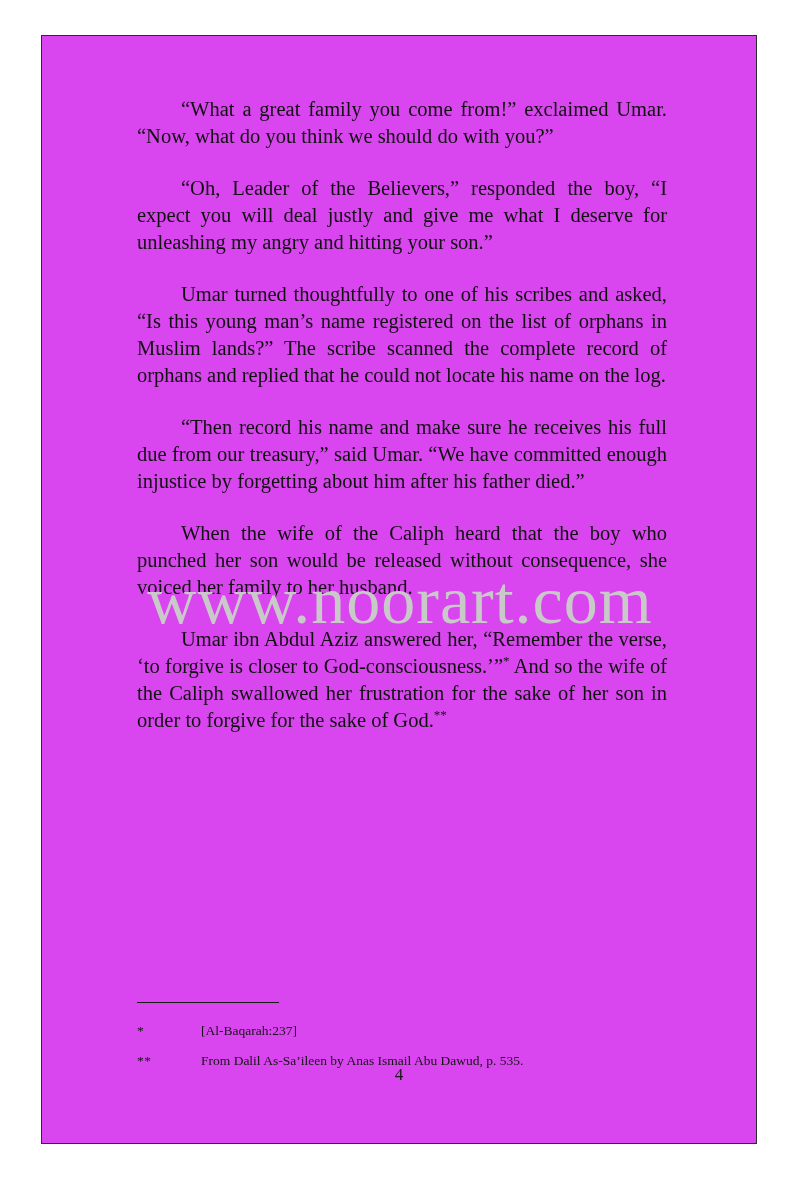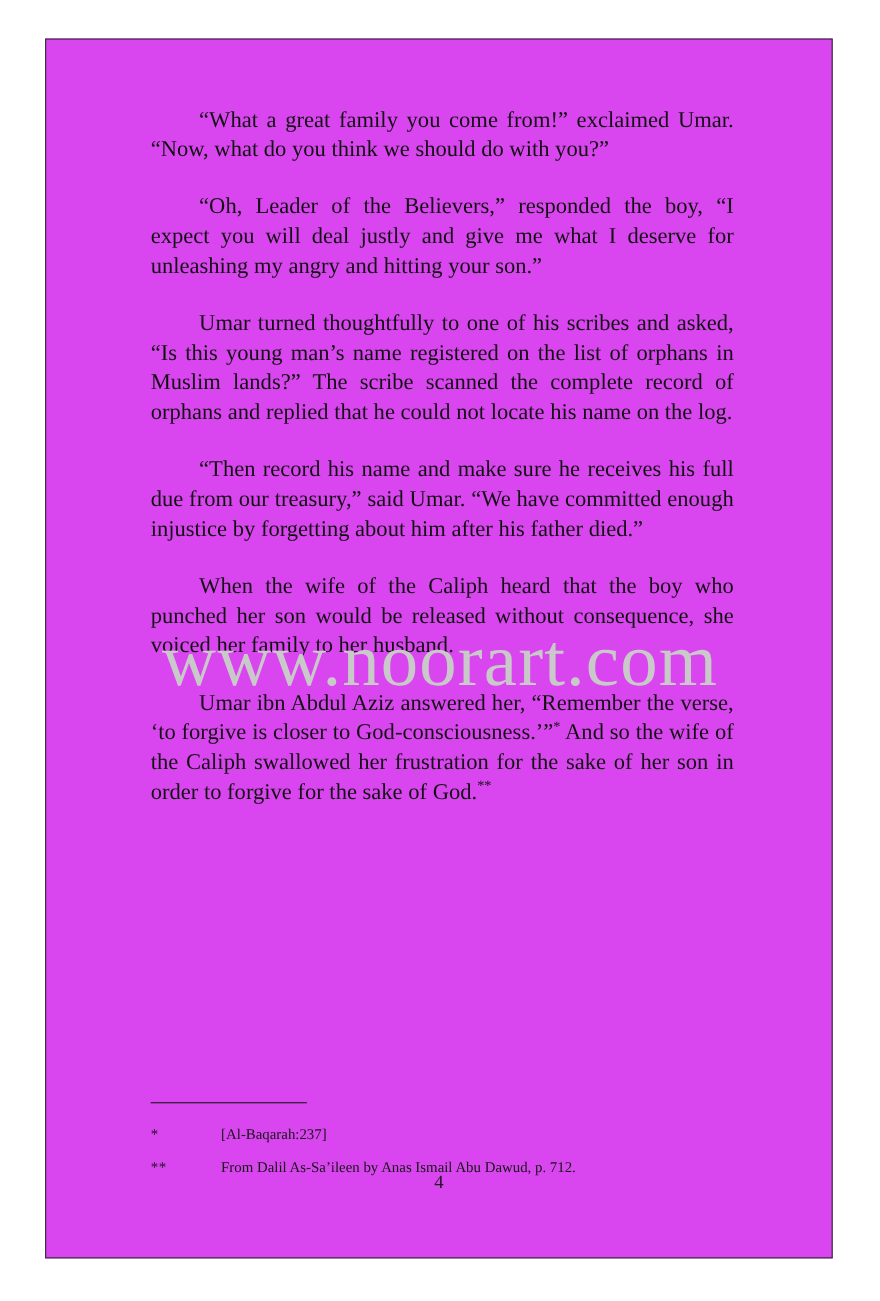--- a/index.html
+++ b/index.html
@@ -126,21 +126,21 @@
   <div id="footnotes">
     <div id="footnote-rule"></div>
 
     <div class="footnote-row">
       <span class="fn-sym">*</span>
       <span class="fn-text">[Al-Baqarah:237]</span>
     </div>
 
     <div class="footnote-row">
       <span class="fn-sym">**</span>
-      <span class="fn-text">From Dalil As-Sa’ileen by Anas Ismail Abu Dawud, p. 712.</span>
+      <span class="fn-text">From Dalil As-Sa’ileen by Anas Ismail Abu Dawud, p. 535.</span>
     </div>
   </div>
 
   <div id="page-number">4</div>
 
 </div>
 
 <div id="watermark">www.noorart.com</div>
 
 </body></html>

